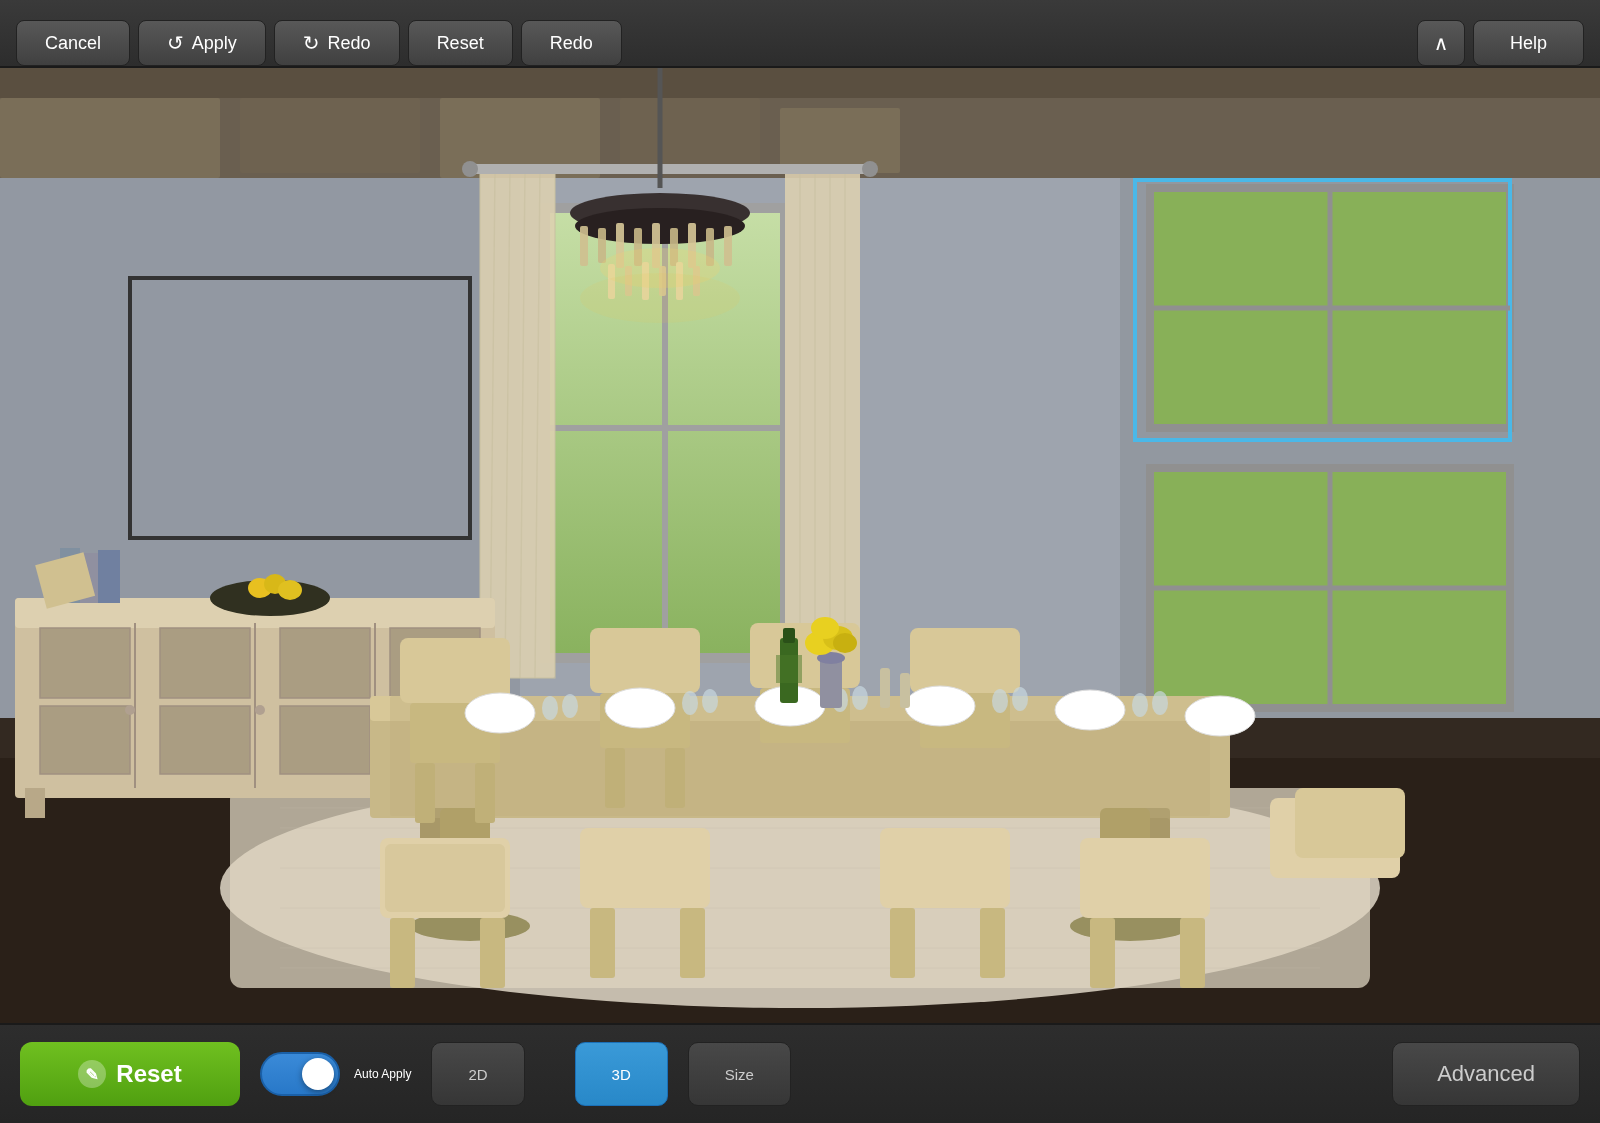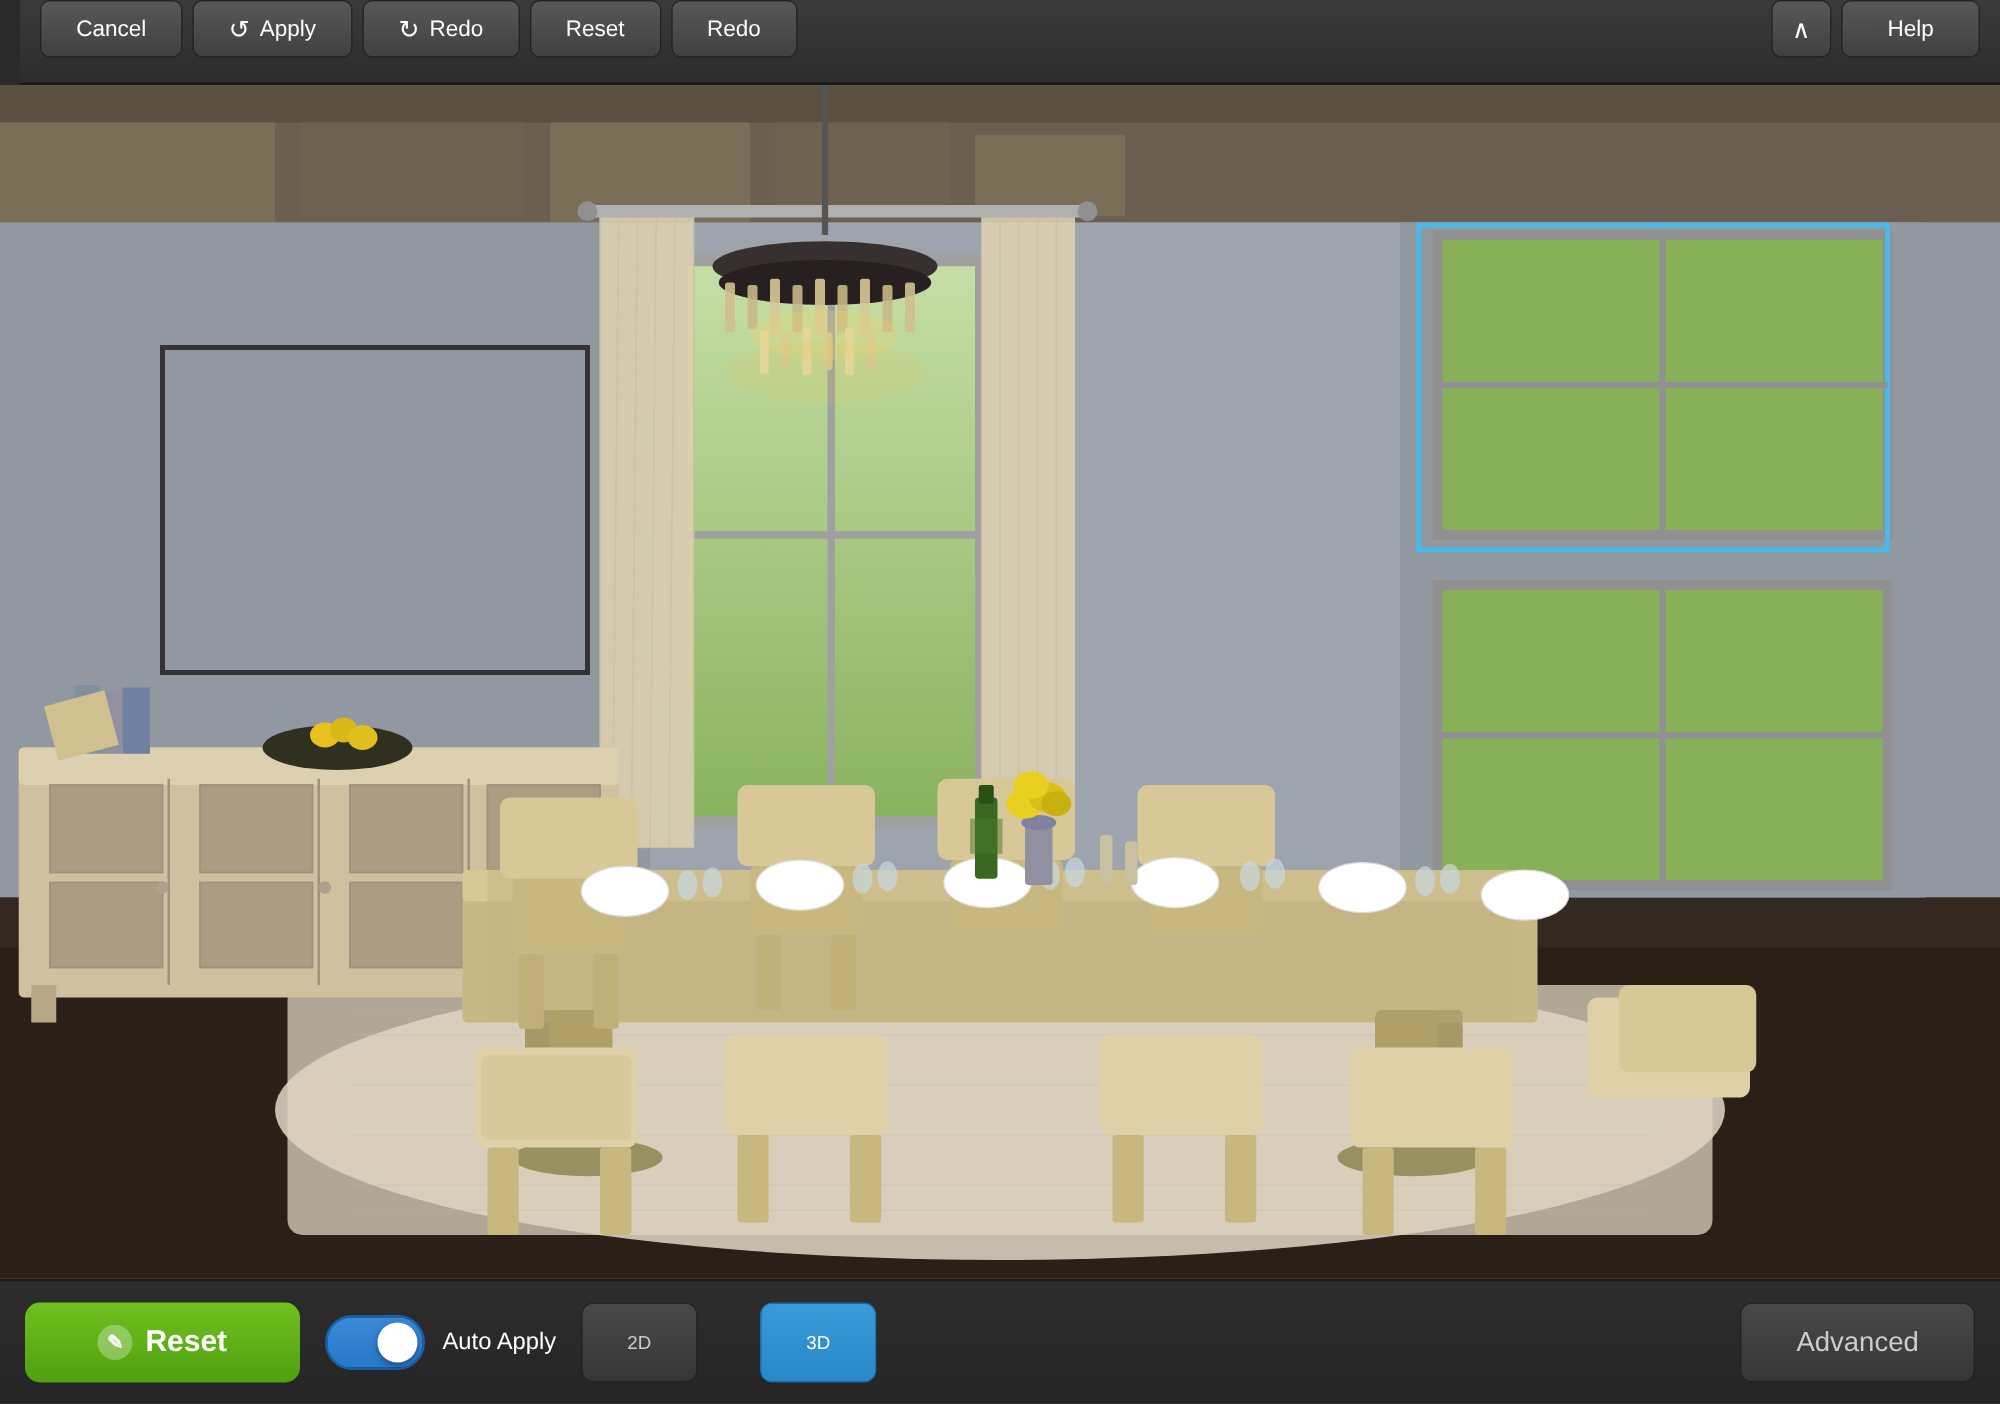--- a/index.html
+++ b/index.html
@@ -13,25 +13,24 @@
     }
 
     
     #toolbar {
       position: absolute;
       top: 0; left: 0; right: 0;
       height: 68px;
       background: linear-gradient(180deg, #3a3a3a 0%, #2d2d2d 100%);
       border-bottom: 2px solid #1a1a1a;
       display: flex;
-      align-items: flex-start;
+      align-items: flex-end;
       padding: 0 16px;
       gap: 8px;
       z-index: 100;
-      margin-left: 16px;
     }
 
     .toolbar-btn {
       height: 46px;
       padding: 0 28px;
       background: linear-gradient(180deg, #585858 0%, #404040 100%);
       border: 1px solid #222;
       border-radius: 8px;
       color: #fff;
       font-size: 18px;
@@ -138,21 +137,21 @@
       top: 4px;
       right: 4px;
       width: 32px;
       height: 32px;
       background: white;
       border-radius: 50%;
       box-shadow: 0 2px 6px rgba(0,0,0,0.4);
     }
     .toggle-label {
       color: #fff;
-      font-size: 19px;
+      font-size: 12px;
       white-space: nowrap;
     }
 
     
     .view-btn {
       height: 64px;
       padding: 0 36px;
       background: linear-gradient(180deg, #484848 0%, #363636 100%);
       border: 1px solid #222;
       border-radius: 10px;
@@ -479,19 +478,22 @@
     </div>
     <span class="toggle-label">Auto Apply</span>
   </div>
 
   <button class="view-btn">
     <span>2D</span>
   </button>
   <button class="view-btn active">
     <span>3D</span>
   </button>
+  <button class="view-btn">
+    <span>Size</span>
+  </button>
 
   <div class="bottom-spacer"></div>
 
   <button class="advanced-btn">
     <span>Advanced</span>
   </button>
 </div>
 
 </body></html>

